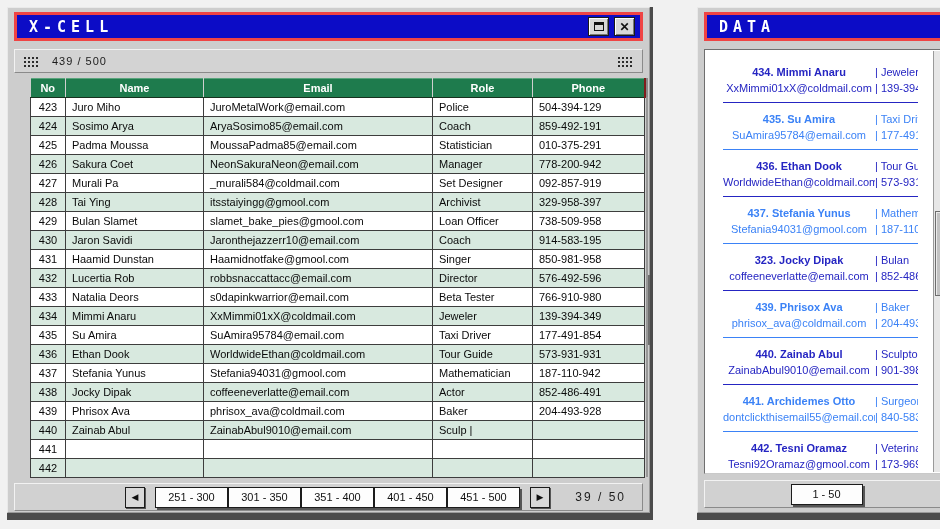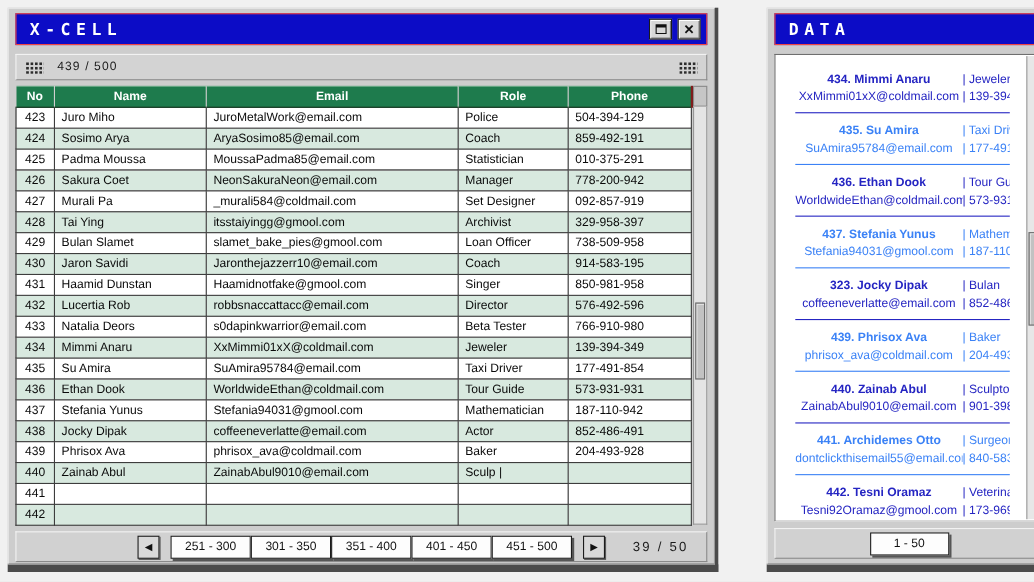--- a/index.html
+++ b/index.html
@@ -20,21 +20,21 @@
     border: 1px solid #9a9a9a;
     border-top-color: #e9e9e9; border-left-color: #e9e9e9;
     padding: 4px 6px;
     display: flex; flex-direction: column;
   }
 
   
   .titlebar {
     height: 29px; flex: none;
     background: #0c0cc6;
-    border: 1px solid #ef4444;
+    border: 3px solid #ef4444;
     display: flex; align-items: center;
     padding: 0 5px 0 12px;
     color: #ffffff;
   }
   .title-text {
     font-family: "DejaVu Sans Mono", monospace;
     font-weight: bold; font-size: 15px; letter-spacing: 5px;
   }
   .tb-buttons { margin-left: auto; display: flex; gap: 5px; }
   .tb-btn {
@@ -58,21 +58,21 @@
   }
   .grip {
     width: 17px; height: 11px;
     background-image: radial-gradient(#2c2c2c 43%, transparent 46%);
     background-size: 4px 4px;
   }
   .grip.right { margin-left: auto; }
   .counter { font-size: 11px; color: #1c1c1c; letter-spacing: 1px; }
 
   
-  .table-wrap { margin-top: 5px; flex: none; display: flex; height: 399px; }
+  .table-wrap { margin-top: 5px; flex: none; display: flex; height: 399px; margin-left: 16px; }
   table { border-collapse: collapse; table-layout: fixed; width: 614px; font-size: 11px; }
   col.c0 { width: 35px; } col.c1 { width: 138px; } col.c2 { width: 229px; }
   col.c3 { width: 100px; } col.c4 { width: 112px; }
   th {
     background: #1e7b4d; color: #fff;
     font-weight: bold; font-size: 11px; height: 19px;
     border-right: 1px solid #cfcfcf;
     border-top: 1px solid #5aa47c;
     border-bottom: 1px solid #17321f;
     text-align: center;

